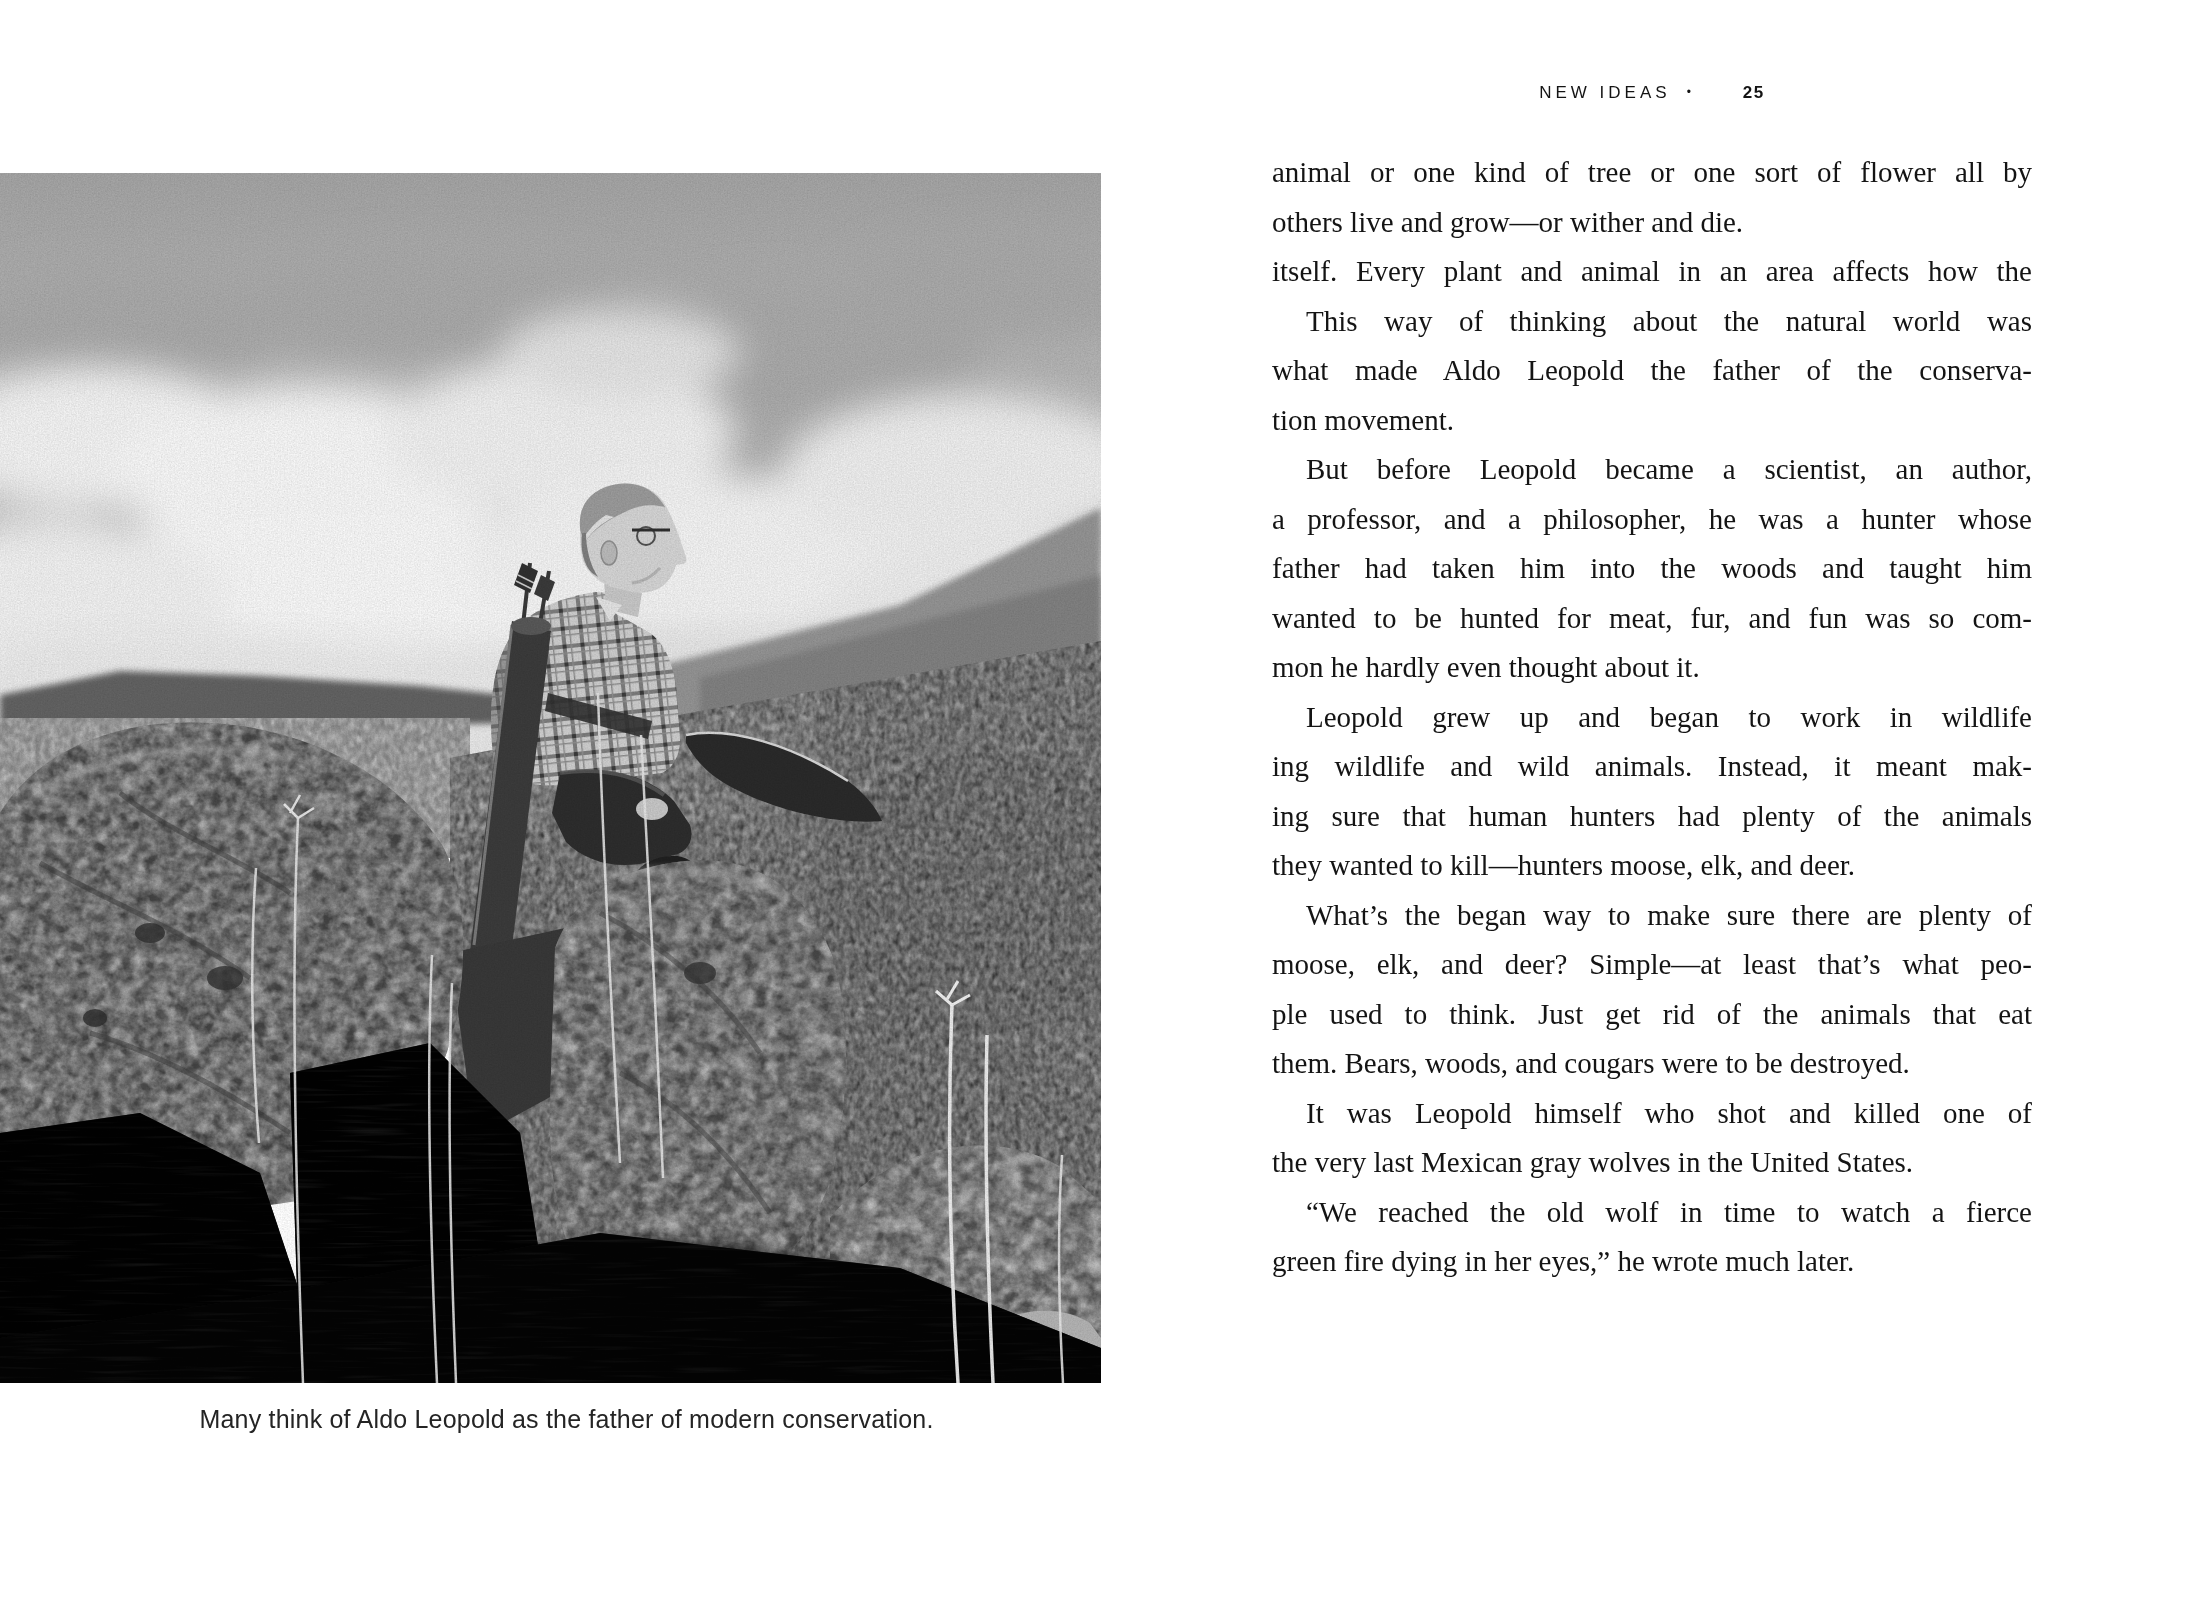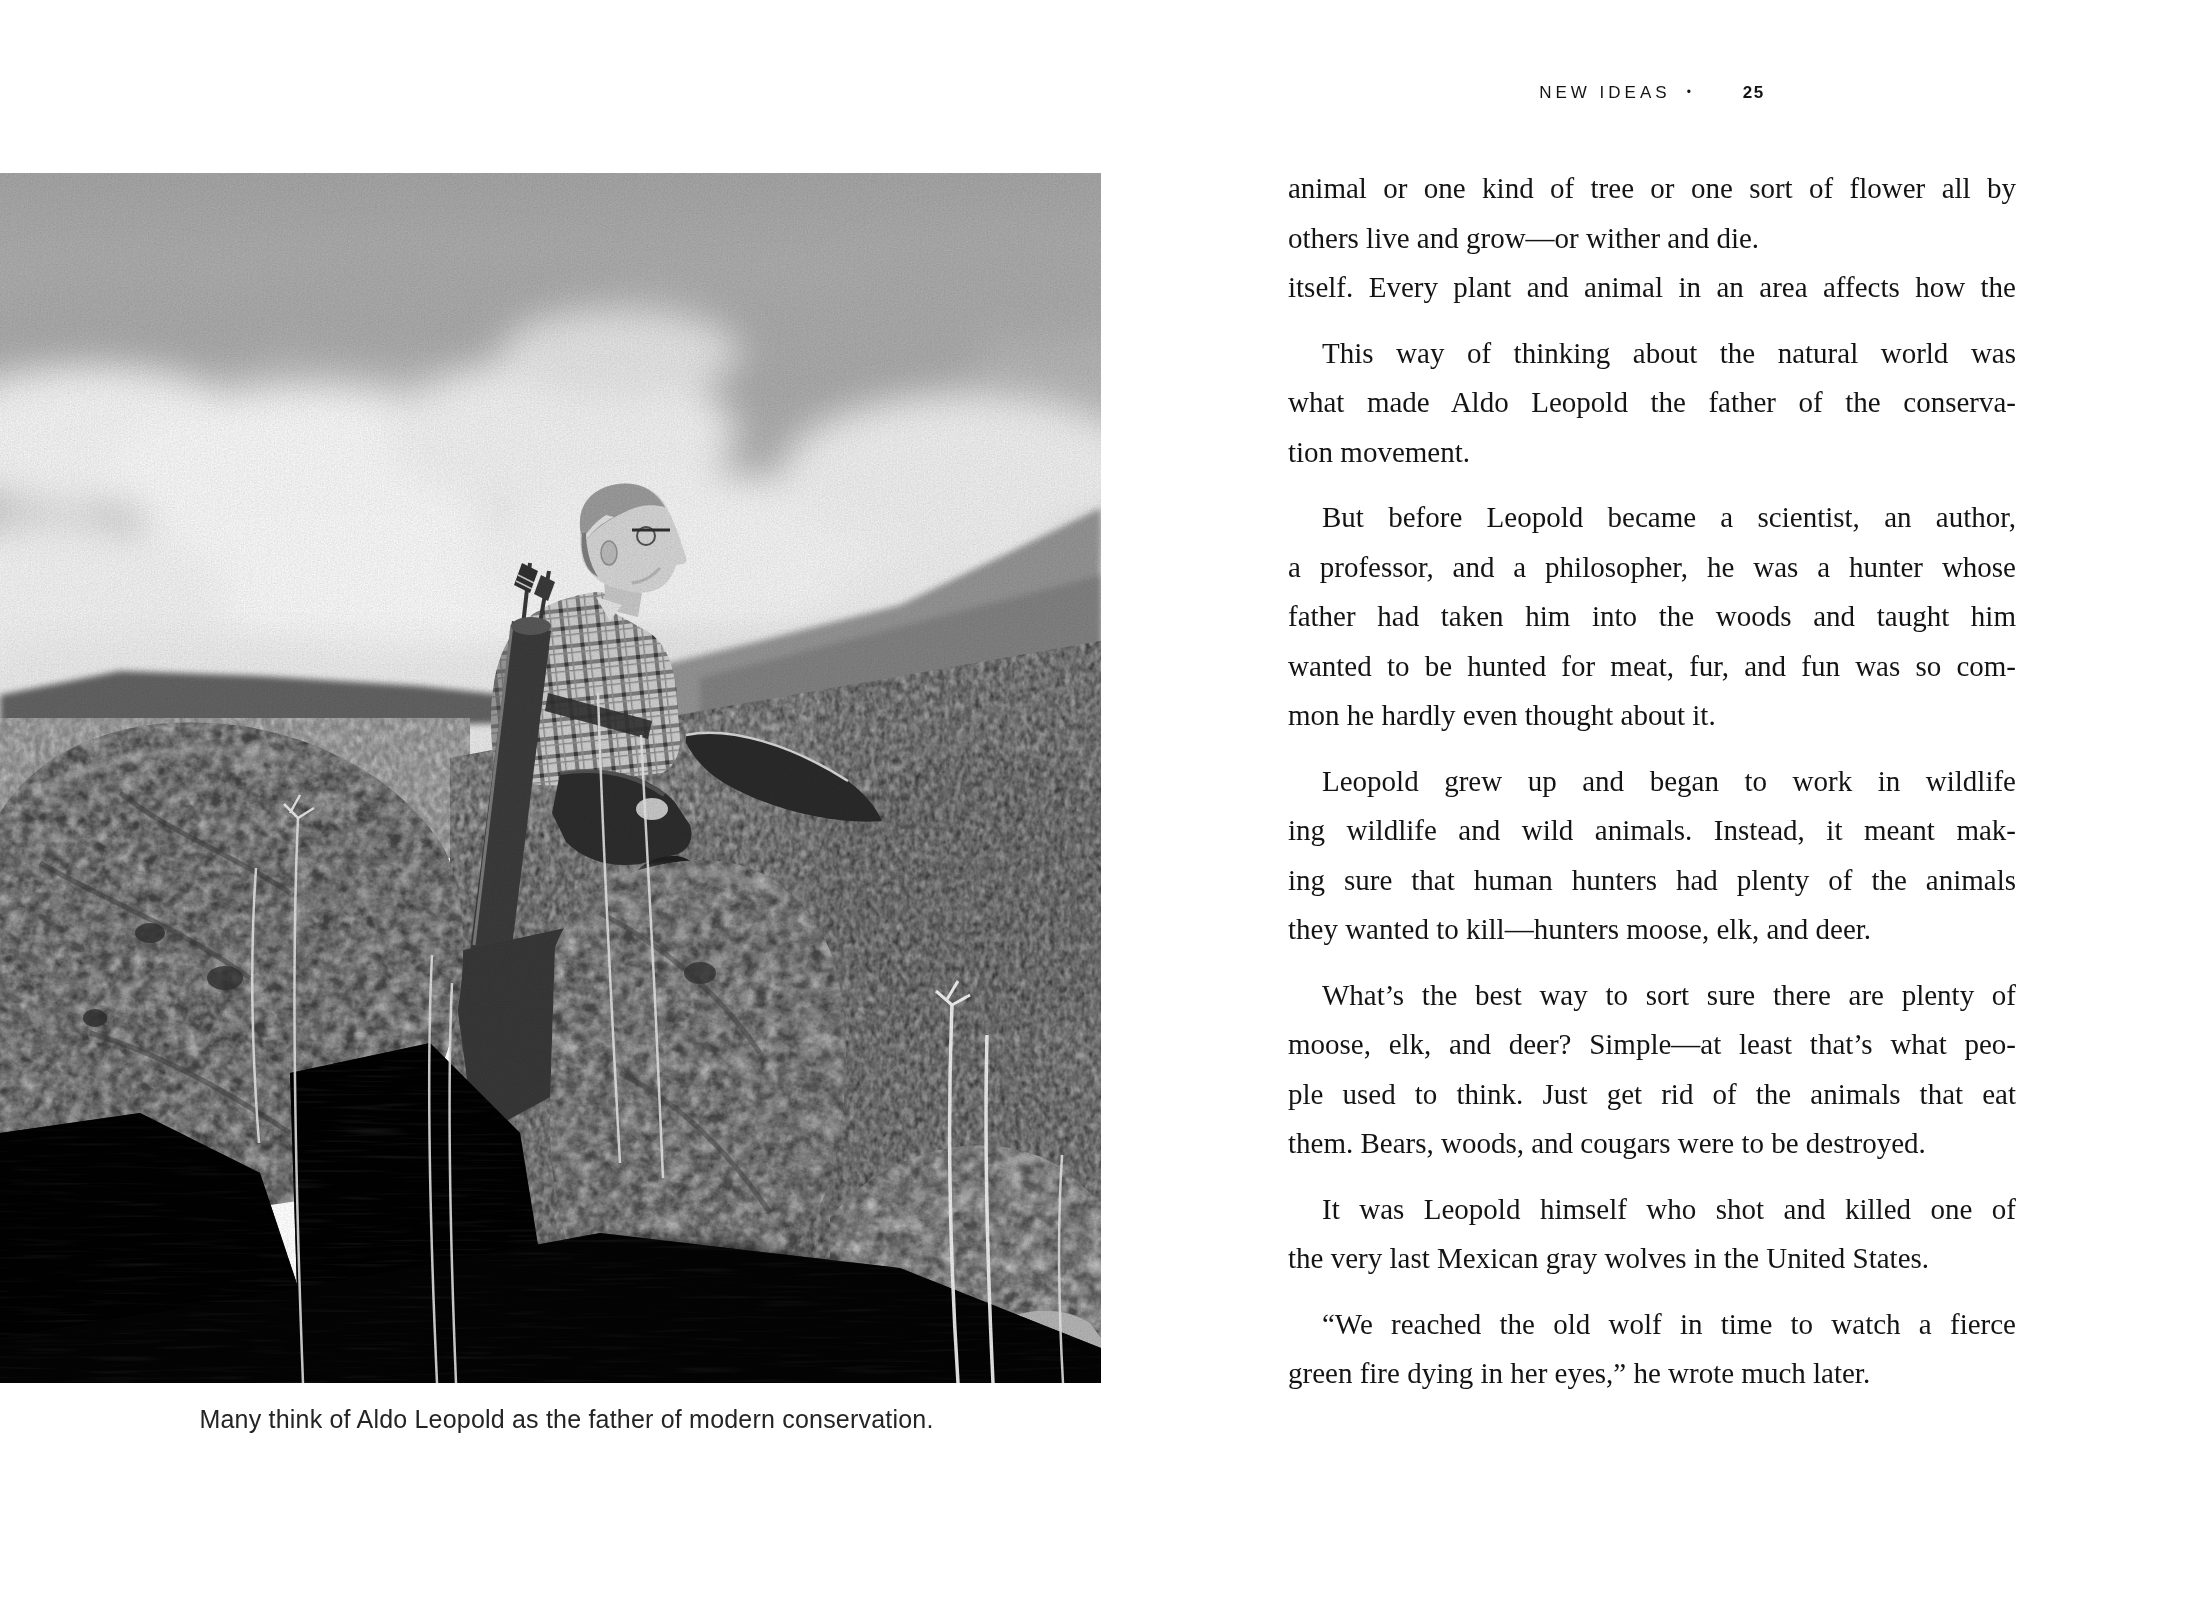--- a/index.html
+++ b/index.html
@@ -21,21 +21,21 @@
   .photo-fig figcaption {
     margin-top:22px; text-align:center;
     font-family:"Liberation Sans", sans-serif; font-size:25px;
     color:#242424; letter-spacing:0.2px;padding-left:32px;
   }
   
   .body-text {
     position:absolute; left:1272px; top:148px; width:760px;
     font-size:29px; line-height:49.5px; color:#141414;
   }
-  .para { margin:16px; }
+  .para { margin:0; }
   .line { text-align:justify; text-align-last:justify; height:49.5px; overflow:hidden; }
   .line.last { text-align-last:left; }
   .para.indent .line:first-child { text-indent:34px; }
 </style>
 </head>
 <body>
 
 <div class="page">
 
   <div class="running-head">
@@ -277,21 +277,21 @@
         <div class="line">wanted to be hunted for meat, fur, and fun was so com-</div>
         <div class="line last">mon he hardly even thought about it.</div>
       </div>
       <div class="para indent">
         <div class="line">Leopold grew up and began to work in wildlife</div>
         <div class="line">ing wildlife and wild animals. Instead, it meant mak-</div>
         <div class="line">ing sure that human hunters had plenty of the animals</div>
         <div class="line last">they wanted to kill—hunters moose, elk, and deer.</div>
       </div>
       <div class="para indent">
-        <div class="line">What’s the best way to sort sure there are plenty of</div>
+        <div class="line">What’s the began way to make sure there are plenty of</div>
         <div class="line">moose, elk, and deer? Simple—at least that’s what peo-</div>
         <div class="line">ple used to think. Just get rid of the animals that eat</div>
         <div class="line last">them. Bears, woods, and cougars were to be destroyed.</div>
       </div>
       <div class="para indent">
         <div class="line">It was Leopold himself who shot and killed one of</div>
         <div class="line last">the very last Mexican gray wolves in the United States.</div>
       </div>
       <div class="para indent">
         <div class="line">“We reached the old wolf in time to watch a fierce</div>

